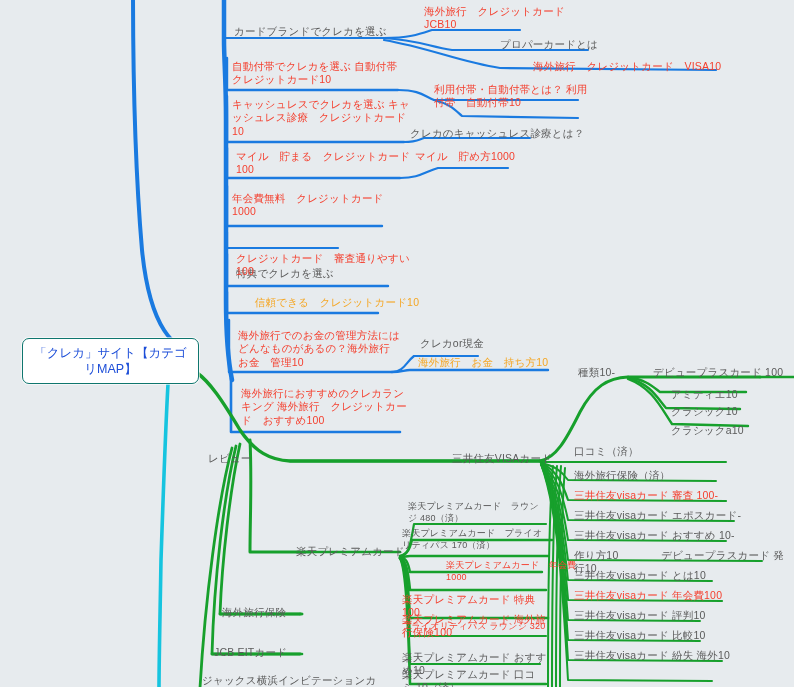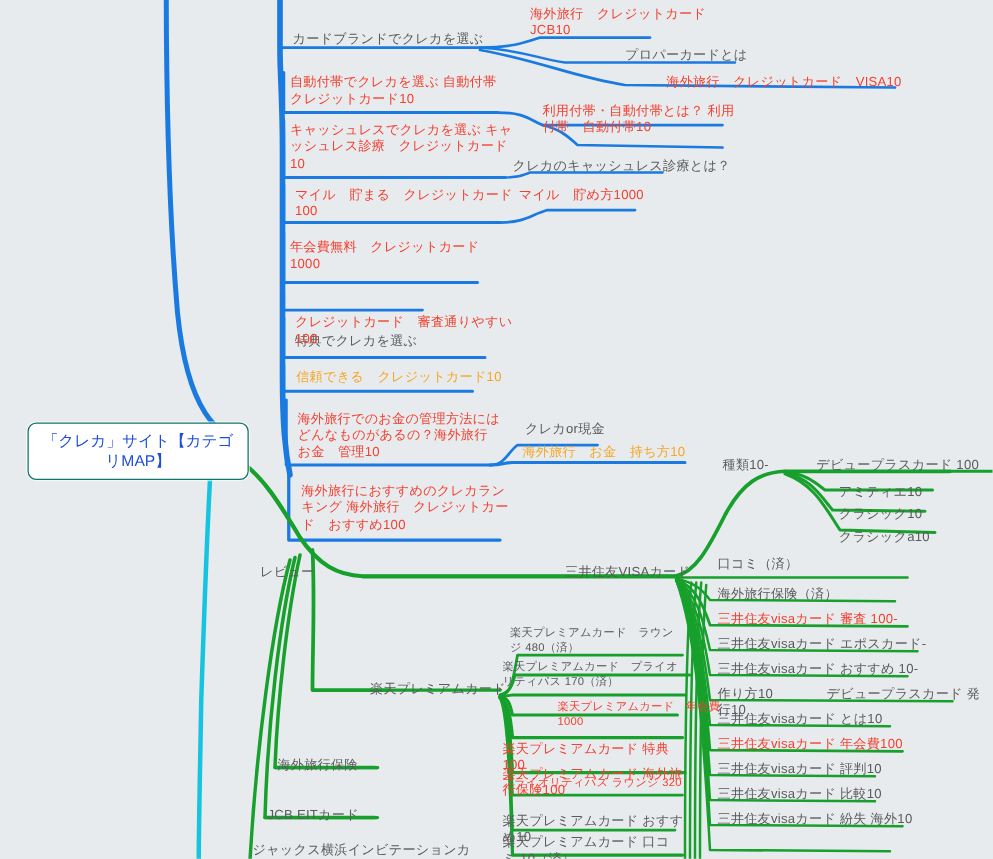--- a/index.html
+++ b/index.html
@@ -186,21 +186,21 @@
   </div>
 
   <div class="node s105 c-gray" style="left:236px;top:231px;width:170px;margin-top:36px;">
     <span class="txt">特典でクレカを選ぶ</span>
   </div>
 
   <div class="node s105 c-red" style="left:236px;top:252px;width:185px;">
     <span class="txt">クレジットカード　審査通りやすい100</span>
   </div>
 
-  <div class="node s105 c-orange" style="left:237px;top:296px;width:200px;">
+  <div class="node s105 c-orange" style="left:237px;top:296px;width:200px;text-align:center;">
     <span class="txt">信頼できる　クレジットカード10</span>
   </div>
 
   <div class="node s105 c-red" style="left:238px;top:329px;width:172px;">
     <span class="txt">海外旅行でのお金の管理方法にはどんなものがあるの？海外旅行　お金　管理10</span>
   </div>
 
   <div class="node s105 c-gray" style="left:420px;top:337px;width:150px;">
     <span class="txt">クレカor現金</span>
   </div>

